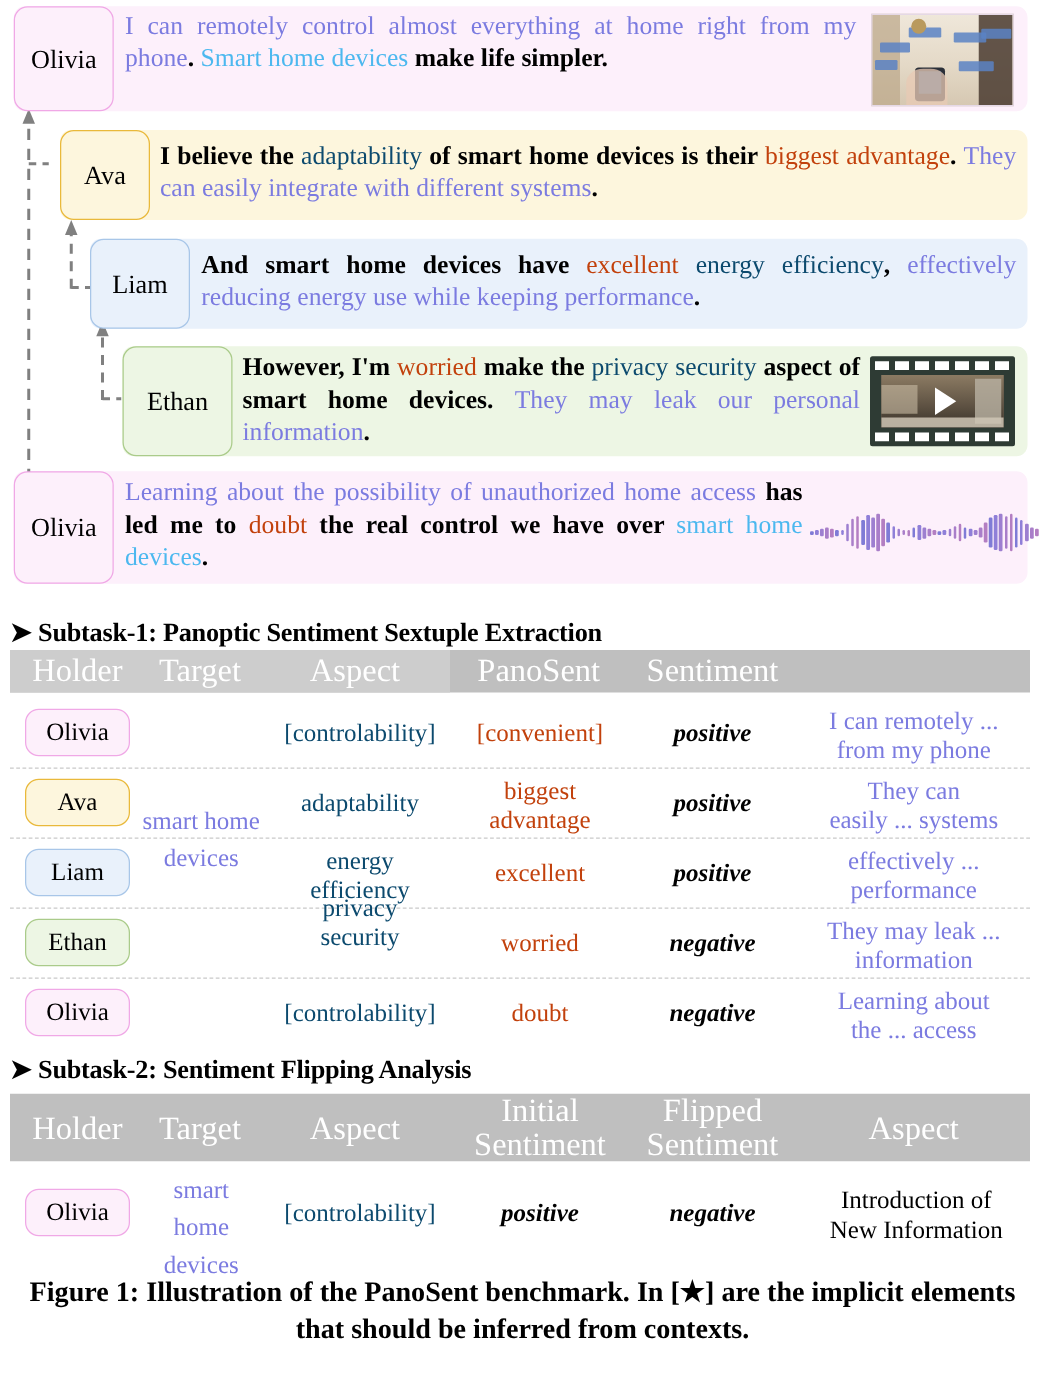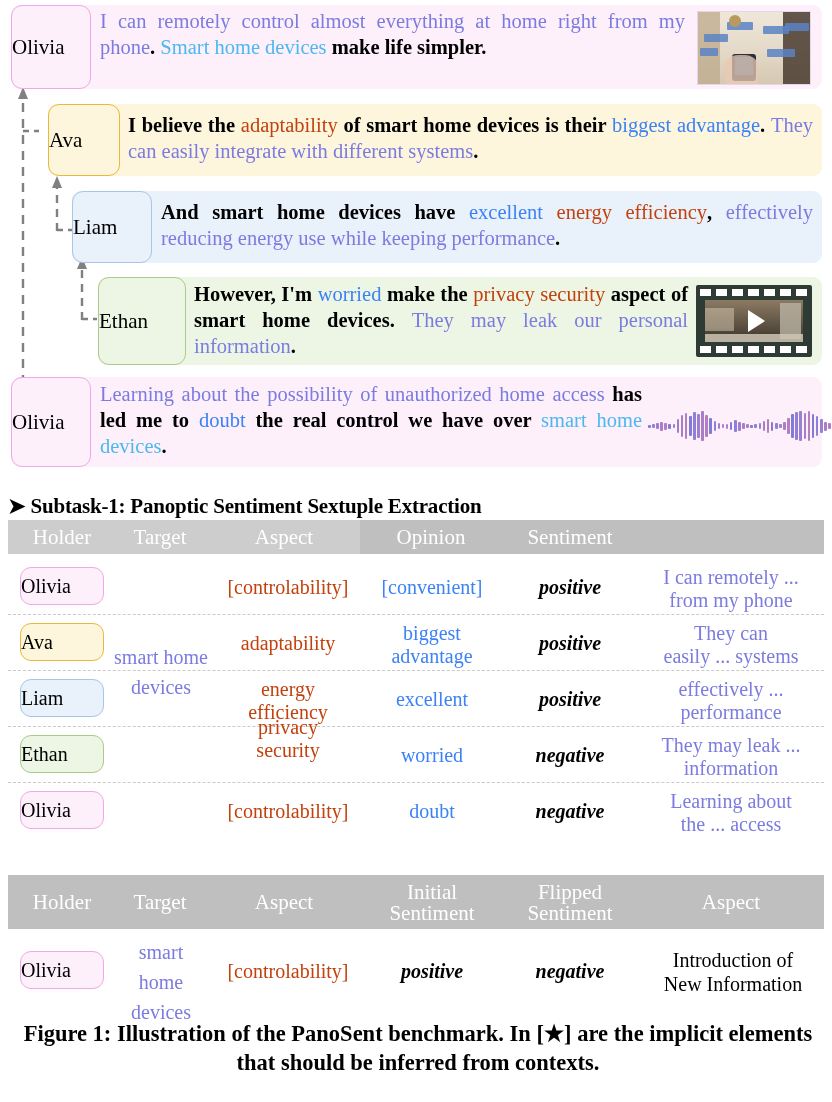--- a/index.html
+++ b/index.html
@@ -3,46 +3,46 @@
 <meta charset="utf-8">
 <style>
   html,body{margin:0;padding:0;background:#fff;}
   body{width:832px;height:1102px;font-family:"Liberation Serif","DejaVu Serif",serif;color:#000;overflow:hidden;}
   .page{position:relative;width:832px;height:1102px;}
 
   
   .convo{position:relative;width:832px;height:482px;}
   .bubble{position:absolute;border-radius:9px;box-sizing:border-box;}
   .badge{position:absolute;box-sizing:border-box;border-radius:11px;border:1.6px solid #000;
-         display:flex;align-items:center;justify-content:flex-start;font-size:21px;line-height:1;z-index:6;}
+         display:flex;align-items:center;justify-content:center;font-size:21px;line-height:1;z-index:6;}
   .btext{display:block;}
   .msg{position:absolute;font-size:20.5px;line-height:1.27;text-align:justify;text-justify:inter-word;}
   .msg span{white-space:pre-wrap;}
 
   
   .c-black{color:#000;font-weight:bold;}
   .c-blue{color:#7b7be0;}
   .c-cyan{color:#4cb8ef;}
-  .c-green{color:#c2410c;}
-  .c-red{color:#3b82f6;}
+  .c-green{color:#0c4a6e;}
+  .c-red{color:#c2410c;}
 
   
   .arrow{position:absolute;z-index:1;}
 
   
   .thumb{position:absolute;overflow:hidden;z-index:5;}
 
   
   .sect{position:absolute;font-weight:bold;font-size:21px;letter-spacing:-.2px;white-space:nowrap;z-index:8;background:#fff;}
 
   
   .tbl{position:absolute;left:8px;width:816px;}
   .hdr{position:relative;height:34px;background:#bfbfbf;}
   .hdr .lt{position:absolute;left:0;top:0;height:34px;background:#cdcdcd;}
-  .hdr .cell{position:absolute;top:0;height:34px;line-height:34px;color:#fff;font-size:21px;text-align:center;}
+  .hdr .cell{position:absolute;top:0;height:34px;line-height:34px;color:#fff;font-size:26px;text-align:center;}
   .hdr .cell.two{line-height:1.02;padding-top:1px;height:33px;display:flex;flex-direction:column;justify-content:center;}
   .rule{position:absolute;left:0;width:816px;height:0;border-top:1.6px dashed #c9c9c9;}
   .cell2{position:absolute;text-align:center;font-size:20px;line-height:1.1;}
   .ital{font-style:italic;font-weight:bold;}
 
   .caption{position:absolute;left:6px;width:824px;font-weight:bold;font-size:22.5px;line-height:1.28;text-align:center;}
 
   .wave{position:absolute;display:flex;align-items:center;gap:1.5px;z-index:5;}
   .wave i{display:block;width:2.6px;border-radius:1px;}
 </style>
@@ -183,21 +183,21 @@
   </div>
 
   <div class="sect" style="left:8px;top:494px;padding-right:8px;font-family:Liberation Serif, serif;"><span>➤ Subtask-1: Panoptic Sentiment Sextuple Extraction</span></div>
 
   <div class="tbl" style="top:520px;">
     <div class="hdr">
       <div class="lt" style="width:352px;"></div>
       <div class="cell" style="left:6px;width:96px;">Holder</div>
       <div class="cell" style="left:104px;width:96px;">Target</div>
       <div class="cell" style="left:206px;width:140px;">Aspect</div>
-      <div class="cell" style="left:358px;width:130px;">Opinion</div>
+      <div class="cell" style="left:358px;width:130px;">PanoSent</div>
       <div class="cell" style="left:492px;width:140px;">Sentiment</div>
     </div>
 
     <div class="cell2 c-blue" style="left:104px;top:122px;width:98px;font-size:20px;line-height:1.52;white-space:pre-line;">smart home devices</div>
 
     <div>
       <div class="badge" style="left:12px;top:47px;width:84px;height:38px;background:#fdf0fb;border-color:#f0a8e6;font-size:20px;">
         <span>Olivia</span>
         </div>
       <div class="cell2 c-green" style="left:206px;top:56px;width:148px;white-space:pre-line;">[controlability]</div>
@@ -252,20 +252,21 @@
         <span>Olivia</span>
         </div>
       <div class="cell2 c-green" style="left:206px;top:280px;width:148px;white-space:pre-line;">[controlability]</div>
       <div class="cell2 c-red" style="left:354px;top:280px;width:140px;white-space:pre-line;">doubt</div>
       <div class="cell2 ital" style="left:492px;top:280px;width:140px;">negative</div>
       <div class="cell2 c-blue" style="left:630px;top:270px;width:186px;white-space:pre-line;line-height:1.16;">Learning about
 the ... access</div>
     </div>
   </div>
 
+  <div class="sect" style="left:8px;top:843px;padding-right:8px;"><span>➤ Subtask-2: Sentiment Flipping Analysis</span></div>
 
   <div class="tbl" style="top:875px;">
     <div class="hdr" style="height:54px;">
       <div class="cell two" style="left:6px;width:96px;height:54px;">Holder</div>
       <div class="cell two" style="left:104px;width:96px;height:54px;">Target</div>
       <div class="cell two" style="left:206px;width:140px;height:54px;">Aspect</div>
       <div class="cell two" style="left:354px;width:140px;height:54px;white-space:pre-line;">Initial
 Sentiment</div>
       <div class="cell two" style="left:492px;width:140px;height:54px;white-space:pre-line;">Flipped
 Sentiment</div>

